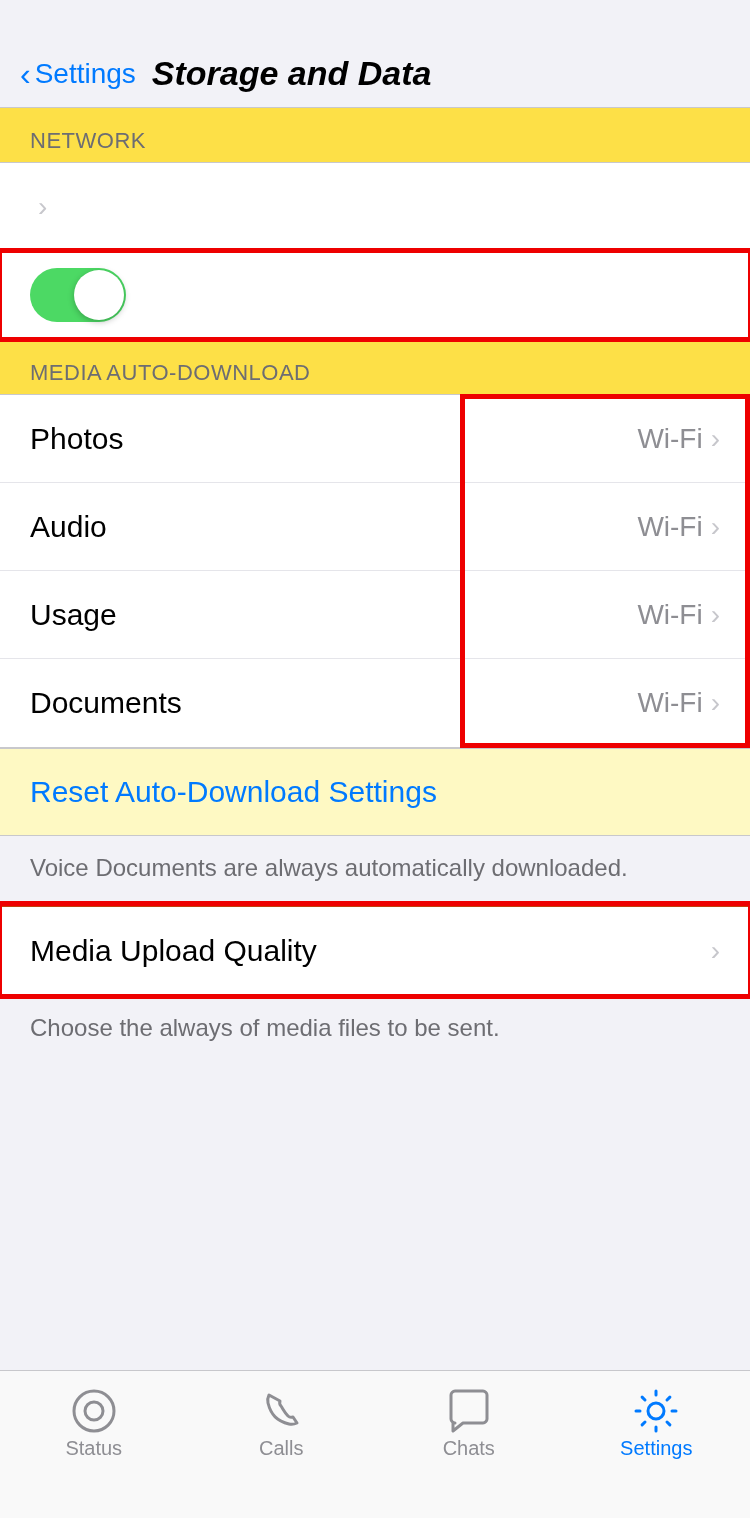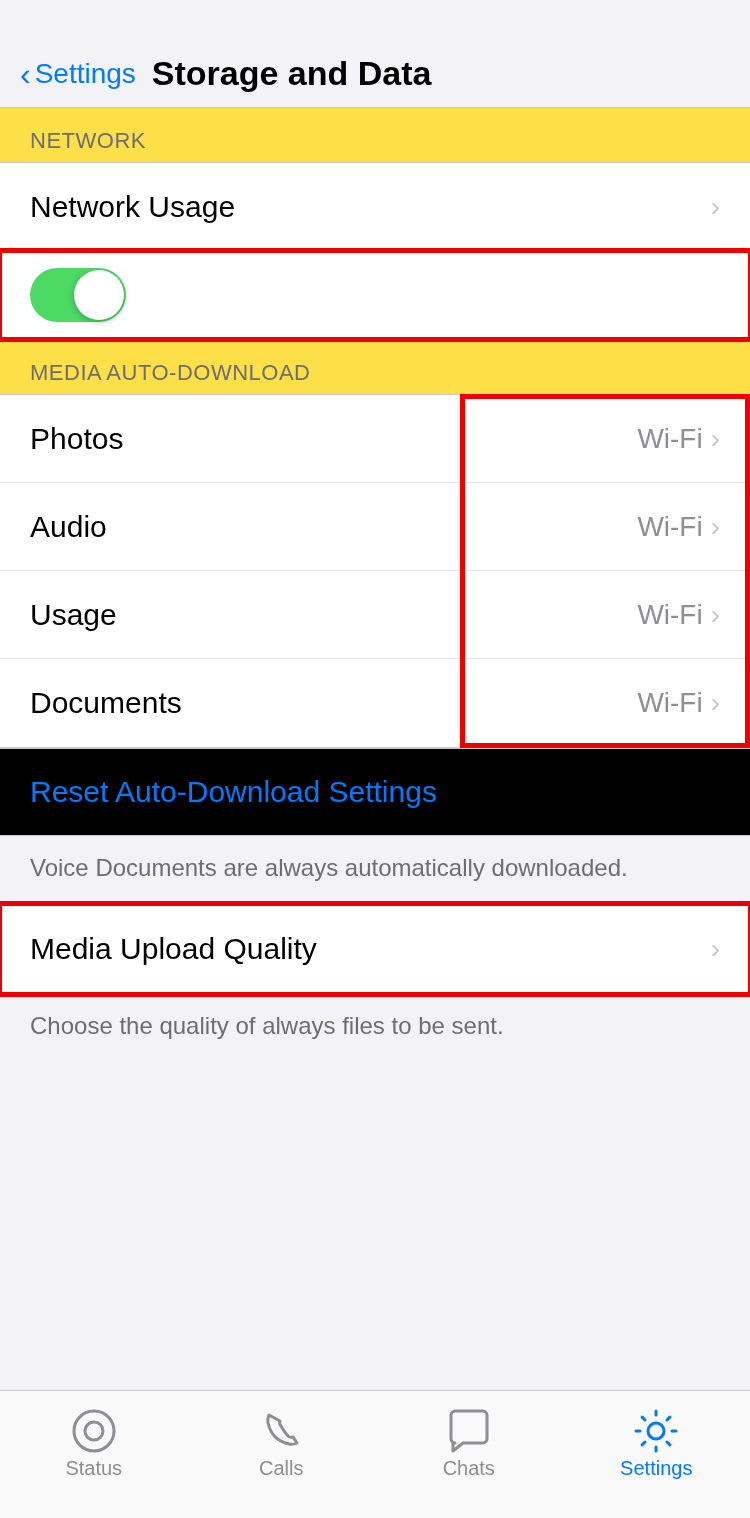--- a/index.html
+++ b/index.html
@@ -36,20 +36,21 @@
     }
     .nav-back-label {
       color: #007aff;
       font-size: 28px;
     }
     .nav-title {
       font-size: 34px;
       font-weight: 700;
       color: #000;
       margin-left: 10px;
+      font-style: italic;
     }
 
     
     .section-header {
       padding: 20px 30px 8px 30px;
       font-size: 22px;
       font-weight: 400;
       color: #6d6d72;
       letter-spacing: 0.5px;
       text-transform: uppercase;
@@ -133,21 +134,21 @@
       right: 0;
       width: 290px;
       bottom: 0;
       border: 5px solid #e00;
       z-index: 10;
       pointer-events: none;
     }
 
     
     .reset-row {
-      background: #000000;
+      background: #fef9c3;
       border-top: 1px solid #c8c8cc;
       border-bottom: 1px solid #c8c8cc;
       padding: 0 30px;
       height: 88px;
       display: flex;
       align-items: center;
     }
     .reset-link {
       color: #007aff;
       font-size: 30px;
@@ -158,31 +159,31 @@
       padding: 14px 30px 18px 30px;
       font-size: 24px;
       color: #6d6d72;
       background: #f2f2f7;
       line-height: 1.5;
     }
 
     
     .muq-section {
       background: #fdba74;
-      border-top: 1px solid #c2410c;
+      border-top: 3px solid #c2410c;
       border-bottom: 1px solid #c8c8cc;
     }
 
     
     .tab-bar {
       position: fixed;
       bottom: 0;
       left: 0;
       width: 750px;
-      height: 128px;
+      height: 148px;
       background: #f9f9f9;
       border-top: 1px solid #c8c8cc;
       display: flex;
       align-items: flex-start;
       justify-content: space-around;
       padding-top: 14px;
     }
     .tab-item {
       display: flex;
       flex-direction: column;
@@ -216,21 +217,20 @@
     <span class="nav-back-label">Settings</span>
   </div>
   <span class="nav-title">Storage and Data</span>
 </div>
 
 <div class="section-header">NETWORK</div>
 
 <div class="settings-list">
 
   <div class="settings-row">
-    <span class="settings-row-label">Network Usage</span>
     <span class="settings-row-value">
       <span class="chevron">›</span>
     </span>
   </div>
 
   <div class="settings-row highlight-red">
     <div class="toggle-wrap">
       <div class="toggle">
         <div class="toggle-knob"></div>
       </div>
@@ -287,21 +287,21 @@
 
 <div class="muq-section highlight-red">
   <div class="settings-row" style="border-bottom:none;">
     <span class="settings-row-label">Media Upload Quality</span>
     <span class="settings-row-value">
       <span class="chevron">›</span>
     </span>
   </div>
 </div>
 
-<div class="info-text">Choose the quality of always files to be sent.</div>
+<div class="info-text">Choose the always of media files to be sent.</div>
 
 <div class="tab-bar-spacer"></div>
 
 <div class="tab-bar">
 
   <div class="tab-item">
     <svg class="tab-icon-svg" viewBox="0 0 52 52" fill="none" xmlns="http://www.w3.org/2000/svg">
       <circle cx="26" cy="26" r="20" stroke="#8e8e93" stroke-width="3" fill="none"></circle>
       <circle cx="26" cy="26" r="9" stroke="#8e8e93" stroke-width="3" fill="none"></circle>
     </svg>

